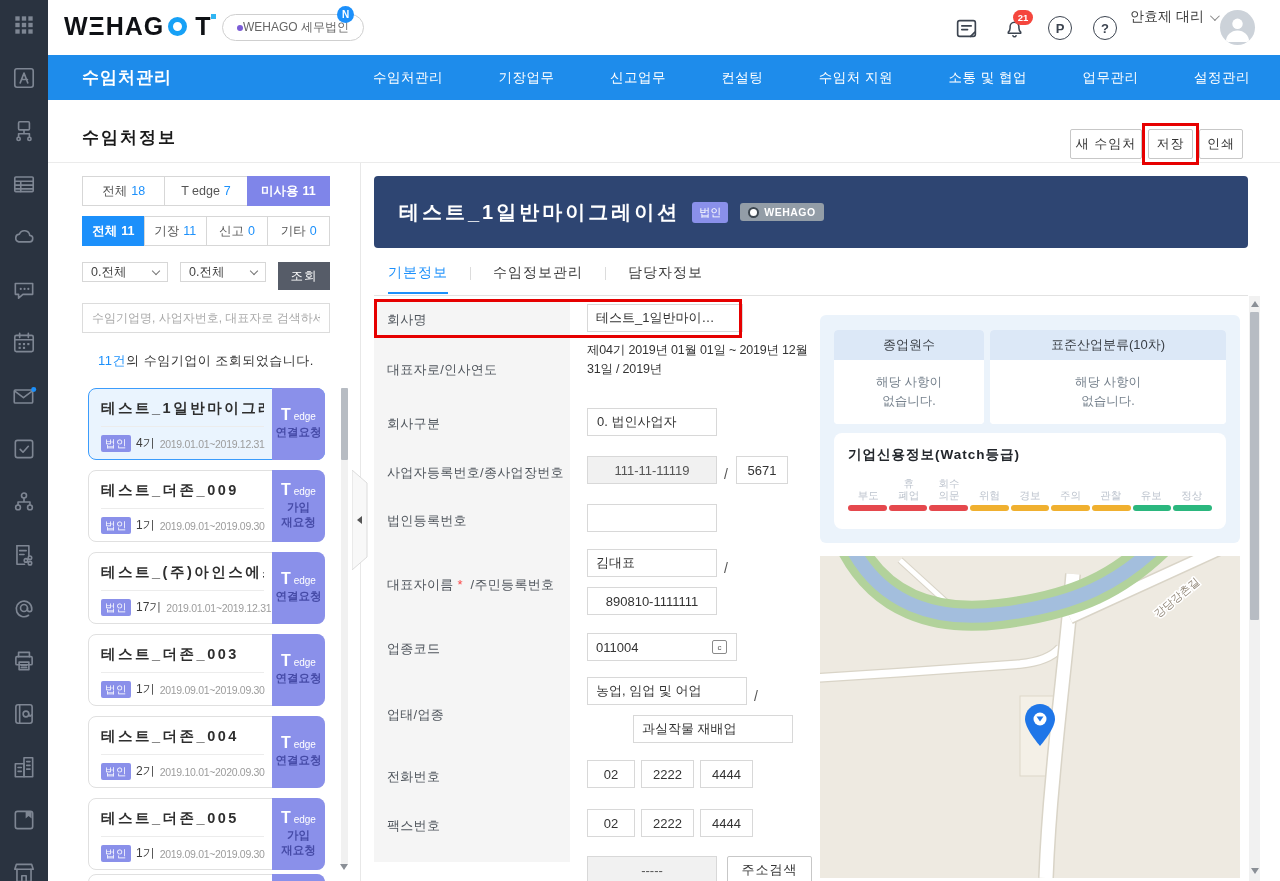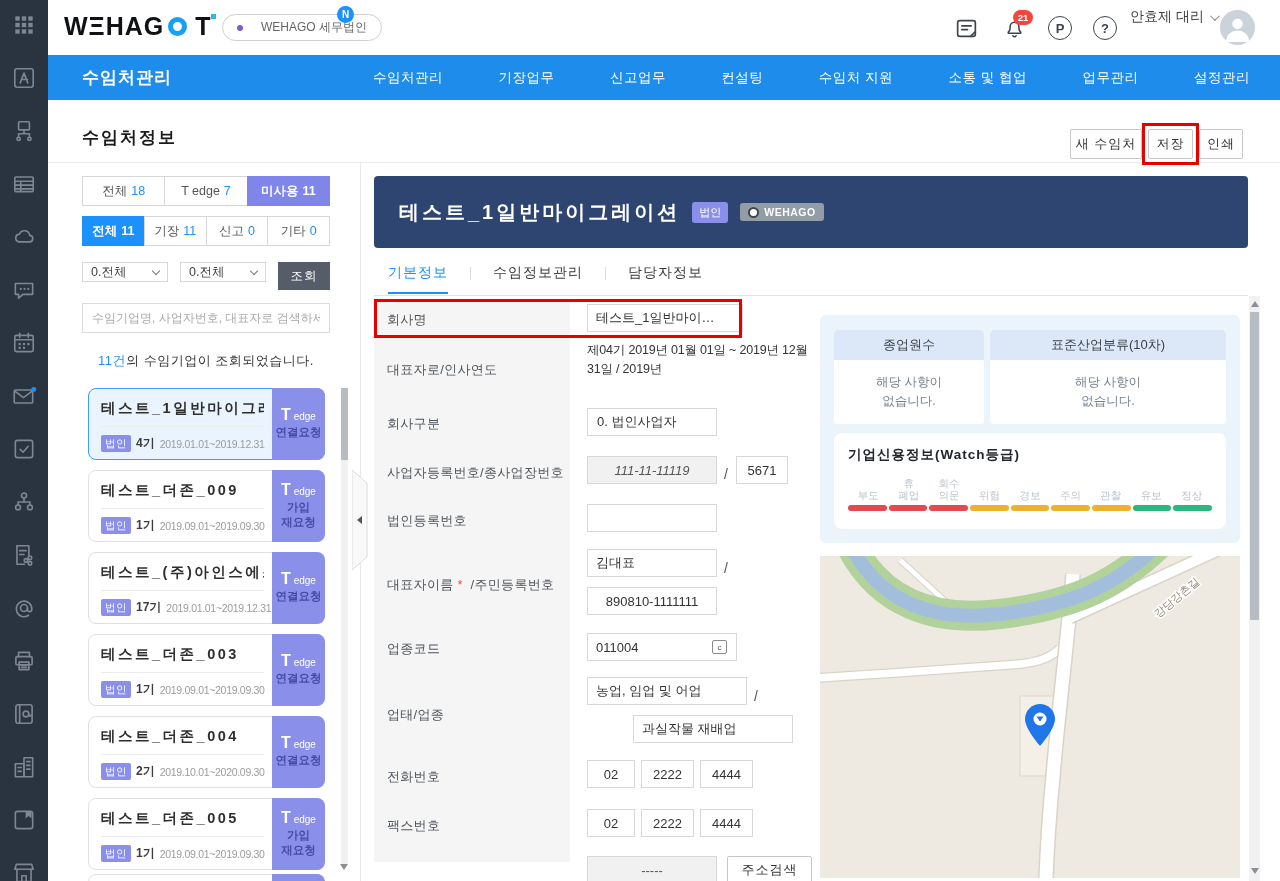--- a/index.html
+++ b/index.html
@@ -9,21 +9,21 @@
 .sidebar{position:absolute;left:0;top:0;width:48px;height:881px;background:#2a3340;display:flex;flex-direction:column;align-items:center;padding-top:12px;gap:27px}
 .sic{width:26px;height:26px;flex:0 0 26px;cursor:pointer}
 .sic svg{width:26px;height:26px;stroke:#7e8693;fill:none;stroke-width:1.5;stroke-linecap:round;stroke-linejoin:round}
 
 .topbar{position:absolute;left:48px;top:0;width:1232px;height:55px;background:#fff}
 .logo{position:absolute;left:16px;top:12px;display:flex;align-items:center;gap:3px}
 .logo .wtxt{font-size:25px;font-weight:800;color:#0f1115;letter-spacing:1px}
 .logo-o{width:19px;height:19px;border:5px solid #17a1f6;border-radius:50%;margin:0 1px}
 .logo .ttxt{font-size:25px;font-weight:800;color:#0f1115;position:relative;margin-left:4px}
 .logo .tdot{position:absolute;right:-5px;top:2px;width:5px;height:5px;background:#2fb5f3}
-.ws-badge{position:absolute;left:174px;top:14px;height:27px;border:1px solid #cfcfcf;border-radius:14px;display:flex;align-items:center;gap:18px;padding:0 14px;font-size:12px;color:#666;background:#fff}
+.ws-badge{position:absolute;left:174px;top:14px;height:27px;border:1px solid #cfcfcf;border-radius:14px;display:flex;align-items:center;gap:0;padding:0 14px;font-size:12px;color:#666;background:#fff}
 .ws-dot{width:6px;height:6px;border-radius:50%;background:#7b5cd6}
 .nbadge{position:absolute;left:289px;top:6px;width:17px;height:17px;border-radius:50%;background:#1c90fb;color:#fff;font-size:10px;font-weight:bold;display:flex;align-items:center;justify-content:center}
 .tico{position:absolute;cursor:pointer}
 .tico svg{stroke:#3c4450;fill:none;stroke-width:1.6;stroke-linecap:round;stroke-linejoin:round}
 .circ{width:24px;height:24px;border:1.7px solid #3c4450;border-radius:50%;display:flex;align-items:center;justify-content:center;font-size:13px;font-weight:bold;color:#3c4450}
 .bell-badge{position:absolute;left:10px;top:-7px;min-width:20px;height:15px;border-radius:8px;background:#f5463d;color:#fff;font-size:9.5px;font-weight:bold;display:flex;align-items:center;justify-content:center;padding:0 4px}
 .uname{position:absolute;left:1082px;top:8px;font-size:14px;color:#404040;cursor:pointer}
 .chev{display:inline-block;width:7px;height:7px;border-right:1.4px solid #888;border-bottom:1.4px solid #888;transform:rotate(45deg) translateY(-2px);margin-left:6px}
 .avatar{position:absolute;left:1172px;top:10px;width:35px;height:35px;border-radius:50%;background:#ccd2d9;overflow:hidden;cursor:pointer}
 
@@ -52,21 +52,21 @@
 .search::placeholder{color:#a9a9a9}
 .result{position:absolute;left:82px;top:352px;width:248px;text-align:center;font-size:13px;color:#333;letter-spacing:.5px}
 .result .cnt{color:#1c90fb}
 .card{position:absolute;left:88px;width:237px;height:72px;background:#fff;border:1px solid #e0e0e0;border-radius:8px;cursor:pointer}
 .card.selected{border-color:#3b9cfc;background:#eaf4fe}
 .card .cbody{position:absolute;left:0;top:0;right:52px;bottom:0;padding:10px 8px 0 12px;overflow:hidden}
 .card .ctitle{font-size:14.5px;font-weight:bold;color:#2e2e2e;letter-spacing:2.5px;white-space:nowrap;overflow:hidden}
 .card .cdiv{height:1px;background:#ececec;margin-top:8px}
 .card .crow{display:flex;align-items:center;gap:5px;margin-top:8px;white-space:nowrap}
 .badge-corp{background:#8a90ea;color:#fff;font-size:10.5px;padding:1.5px 4px;border-radius:2px;letter-spacing:.5px}
-.card .period{font-size:12px;font-weight:bold;color:#3c3c3c}
+.card .period{font-size:12px;font-weight:normal;color:#3c3c3c}
 .card .dates{font-size:10.5px;color:#9c9c9c;letter-spacing:-.3px}
 .tedge{position:absolute;right:-1px;top:-1px;bottom:-1px;width:53px;background:#8a90ea;border-radius:0 8px 8px 0;display:flex;flex-direction:column;align-items:center;justify-content:center;gap:1px}
 .tlogo{color:#fff;font-size:10px;line-height:14px}
 .tlogo b{font-size:16px;font-weight:800}
 .treq{font-size:11.5px;color:rgba(52,58,150,.8);line-height:14px;font-weight:bold}
 .vdiv{position:absolute;left:360px;top:163px;width:1px;height:718px;background:#e8e8e8}
 
 .cohead{position:absolute;left:374px;top:176px;width:874px;height:72px;background:#2e4572;border-radius:4px;display:flex;align-items:center;padding-left:25px;gap:12px}
 .cohead .coname{color:#fff;font-size:20px;font-weight:bold;letter-spacing:3px}
 .badge-corp2{background:#8a90ea;color:#fff;font-size:11px;padding:3px 7px;border-radius:3px}
@@ -462,21 +462,21 @@
   <span class="flbl" style="top:361px">대표자로/인사연도</span>
   <div class="ftext" style="left:587px;top:341px;width:228px">제04기 2019년 01월 01일 ~ 2019년 12월 31일 / 2019년</div>
 
   <span class="flbl" style="top:415px">회사구분</span>
   <div class="fsel" style="left:587px;top:408px;width:130px">
       <span>0. 법인사업자</span>
       <span class="chev2"></span>
     </div>
 
   <span class="flbl" style="top:464px">사업자등록번호/종사업장번호</span>
-  <input class="in dis c" style="left: 587px; top: 456px; width: 130px; font-style: italic;" readonly="" value="111-11-11119">
+  <input class="in dis c" style="left: 587px; top: 456px; width: 130px;" readonly="" value="111-11-11119">
   <span class="slash" style="left:724px;top:466px">/</span>
   <input class="in c" style="left: 736px; top: 456px; width: 52px;" value="5671">
 
   <span class="flbl" style="top:512px">법인등록번호</span>
   <input class="in" style="left: 587px; top: 504px; width: 130px;" value="">
 
   <span class="flbl" style="top:576px"><span>대표자이름</span> <span class="req">*</span>&nbsp;&nbsp;<span>/주민등록번호</span></span>
   <input class="in" style="left: 587px; top: 549px; width: 130px;" value="김대표">
   <span class="slash" style="left:724px;top:560px">/</span>
   <input class="in c" style="left: 587px; top: 587px; width: 130px;" value="890810-1111111">

